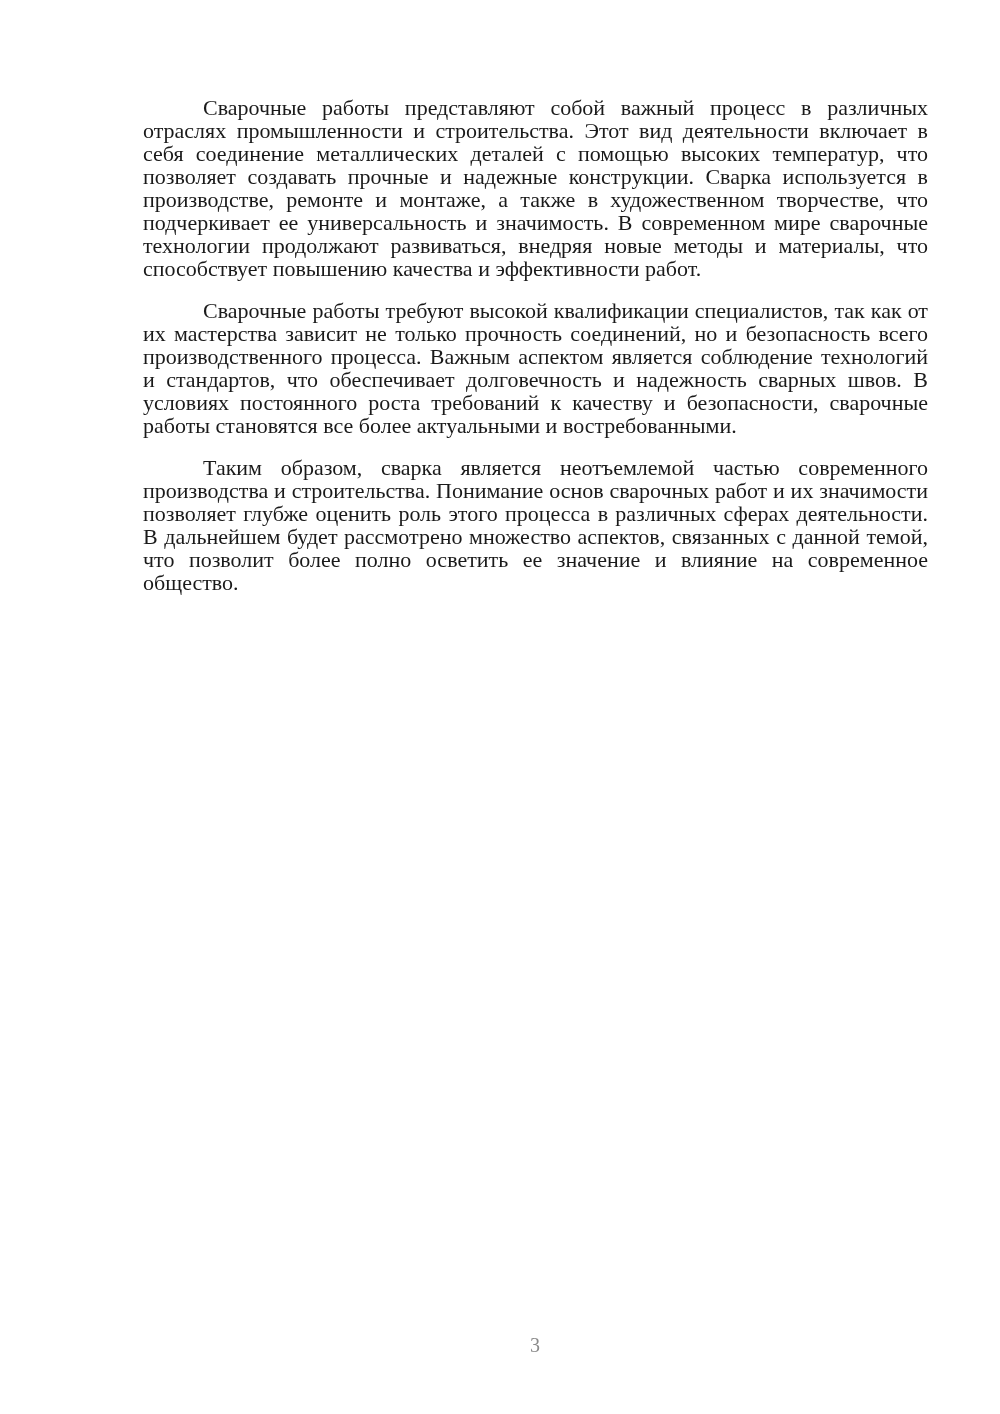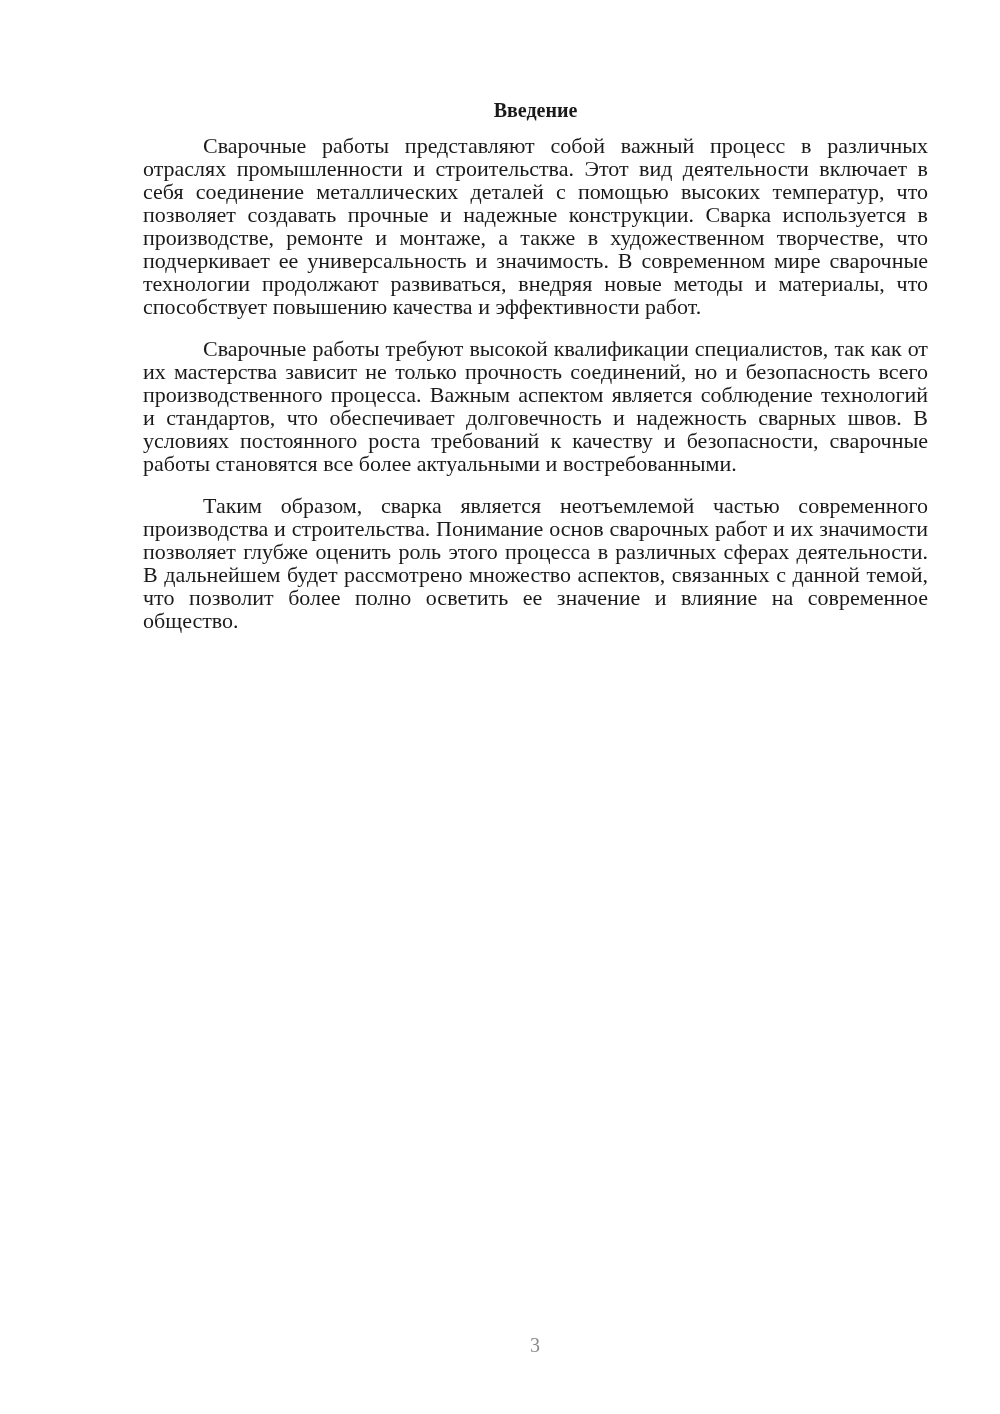--- a/index.html
+++ b/index.html
@@ -45,19 +45,18 @@
       top: 1334px;
       text-align: center;
       font-size: 20px;
       color: #8a8a8a;
     }
   </style>
 </head>
 <body>
 
 <div class="page">
-  <h1 class="heading">Введение</h1>
   <p class="para">Сварочные работы представляют собой важный процесс в различных отраслях промышленности и строительства. Этот вид деятельности включает в себя соединение металлических деталей с помощью высоких температур, что позволяет создавать прочные и надежные конструкции. Сварка используется в производстве, ремонте и монтаже, а также в художественном творчестве, что подчеркивает ее универсальность и значимость. В современном мире сварочные технологии продолжают развиваться, внедряя новые методы и материалы, что способствует повышению качества и эффективности работ.</p>
   <p class="para">Сварочные работы требуют высокой квалификации специалистов, так как от их мастерства зависит не только прочность соединений, но и безопасность всего производственного процесса. Важным аспектом является соблюдение технологий и стандартов, что обеспечивает долговечность и надежность сварных швов. В условиях постоянного роста требований к качеству и безопасности, сварочные работы становятся все более актуальными и востребованными.</p>
   <p class="para">Таким образом, сварка является неотъемлемой частью современного производства и строительства. Понимание основ сварочных работ и их значимости позволяет глубже оценить роль этого процесса в различных сферах деятельности. В дальнейшем будет рассмотрено множество аспектов, связанных с данной темой, что позволит более полно осветить ее значение и влияние на современное общество.</p>
 </div>
 
 <div class="page-number">3</div>
 
 </body></html>

